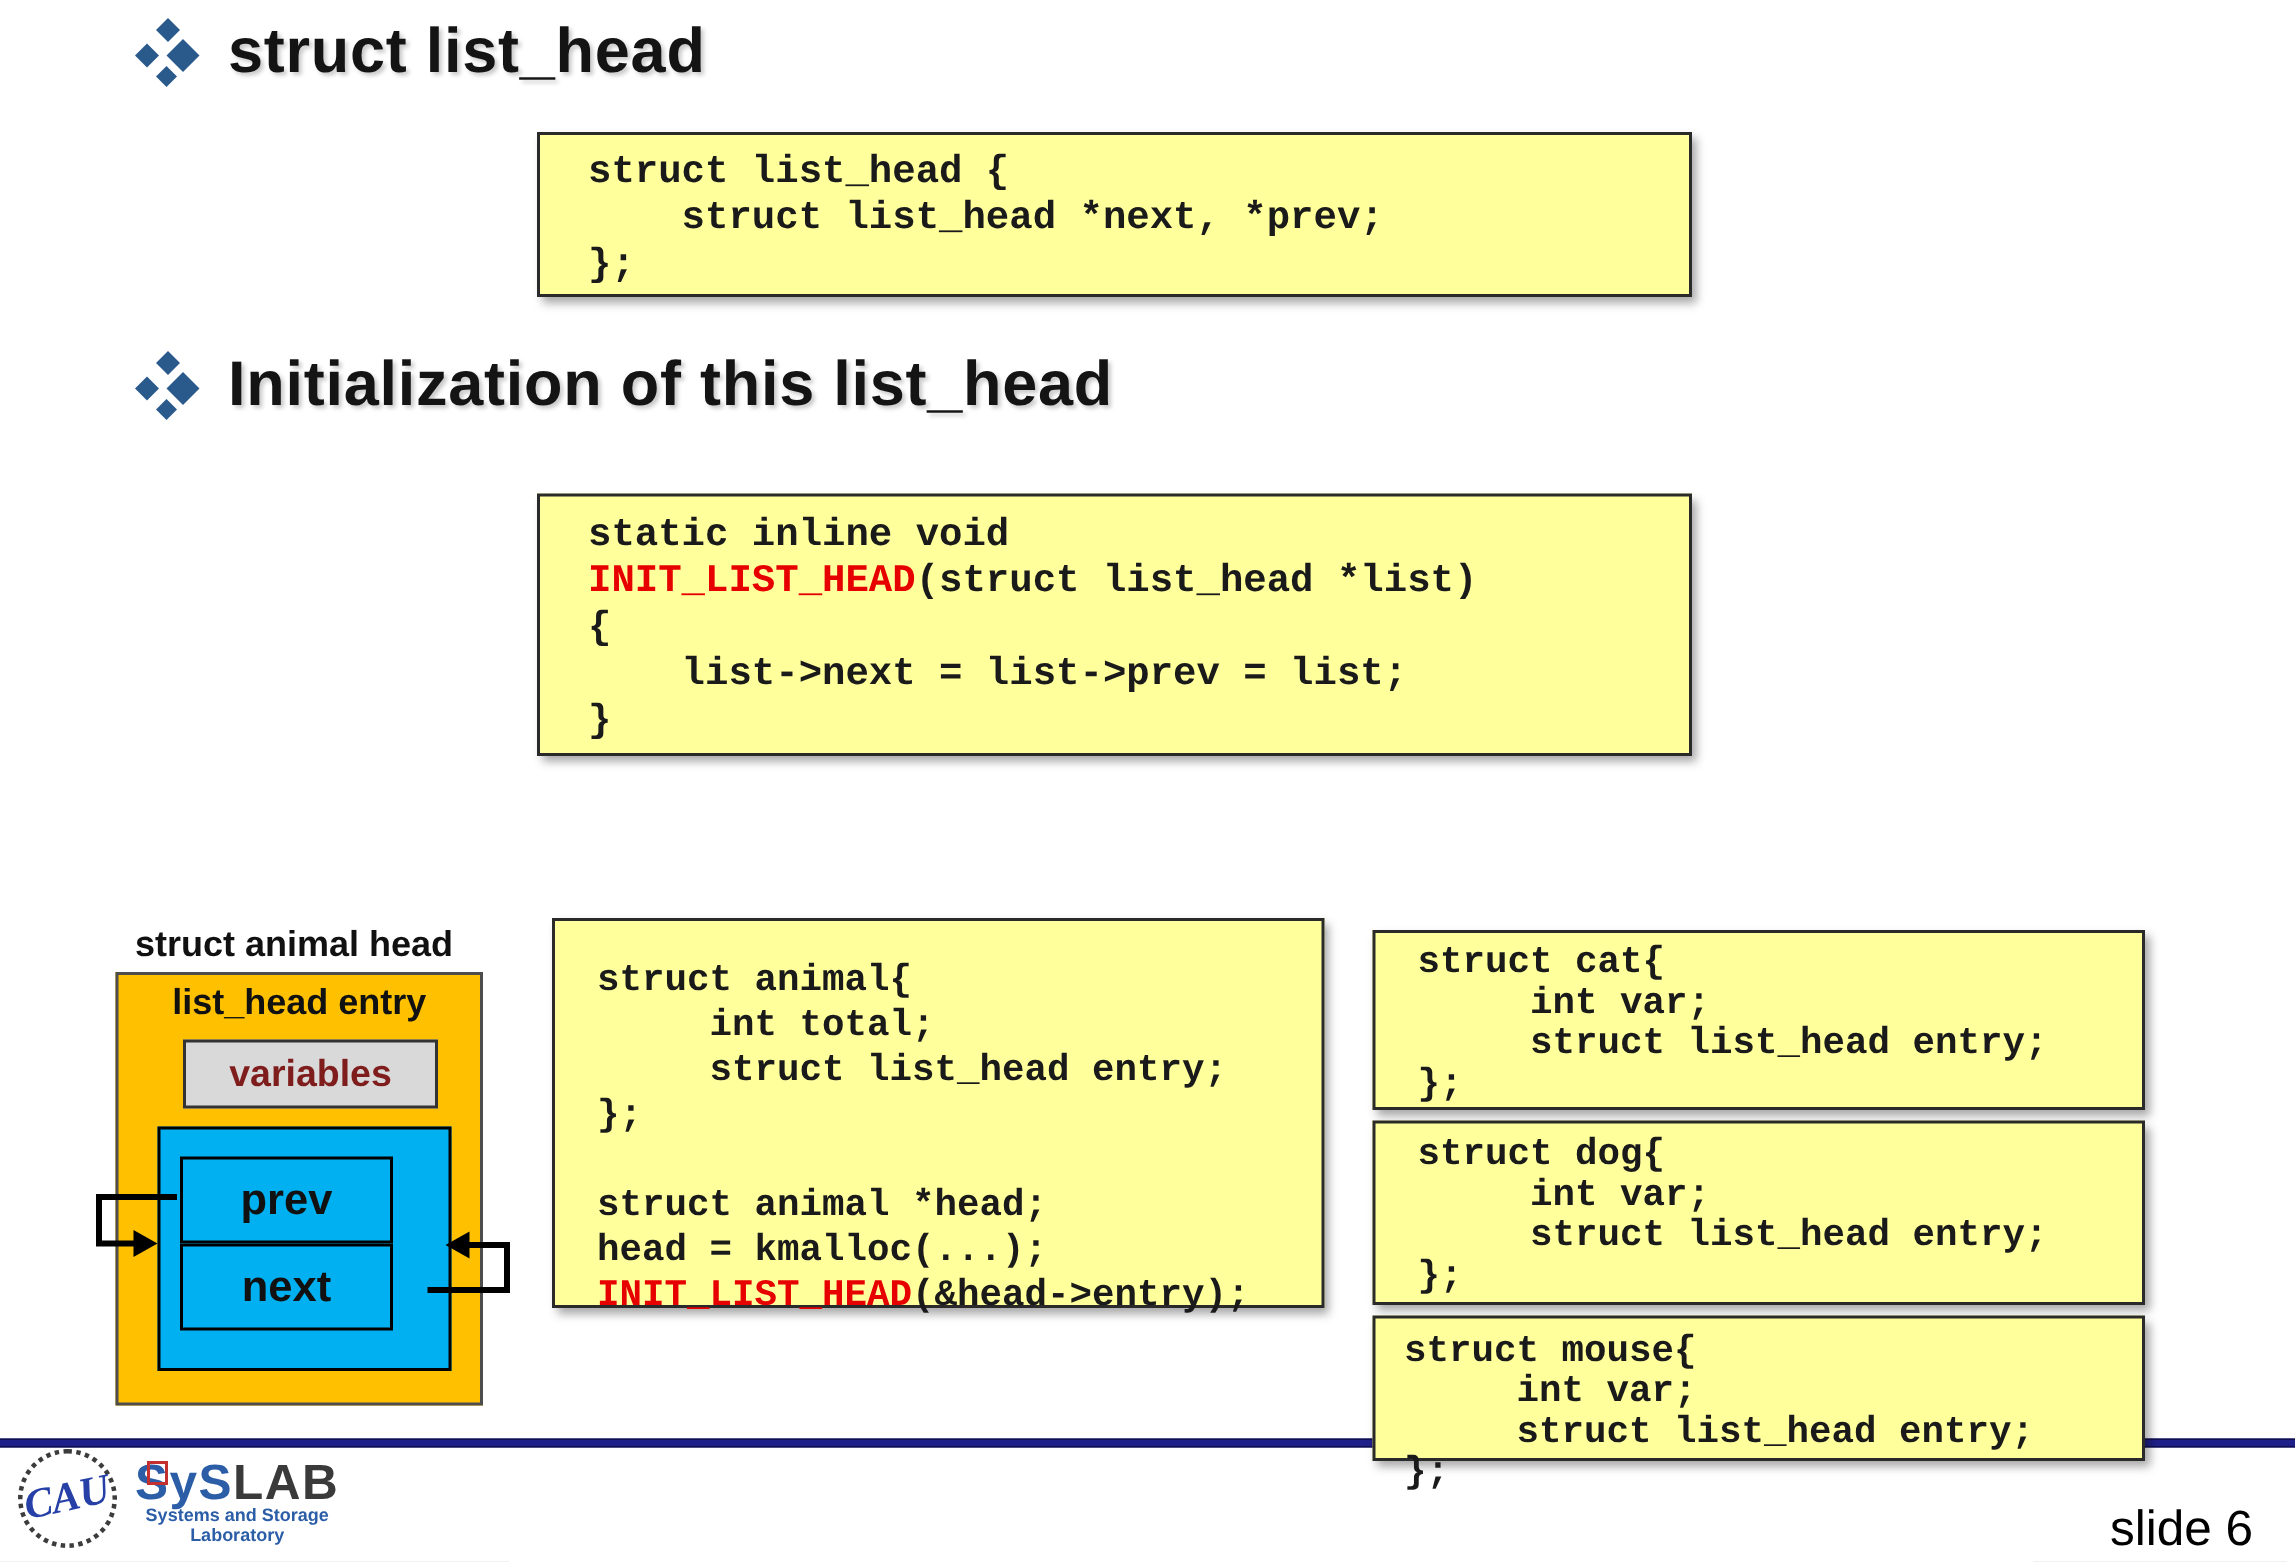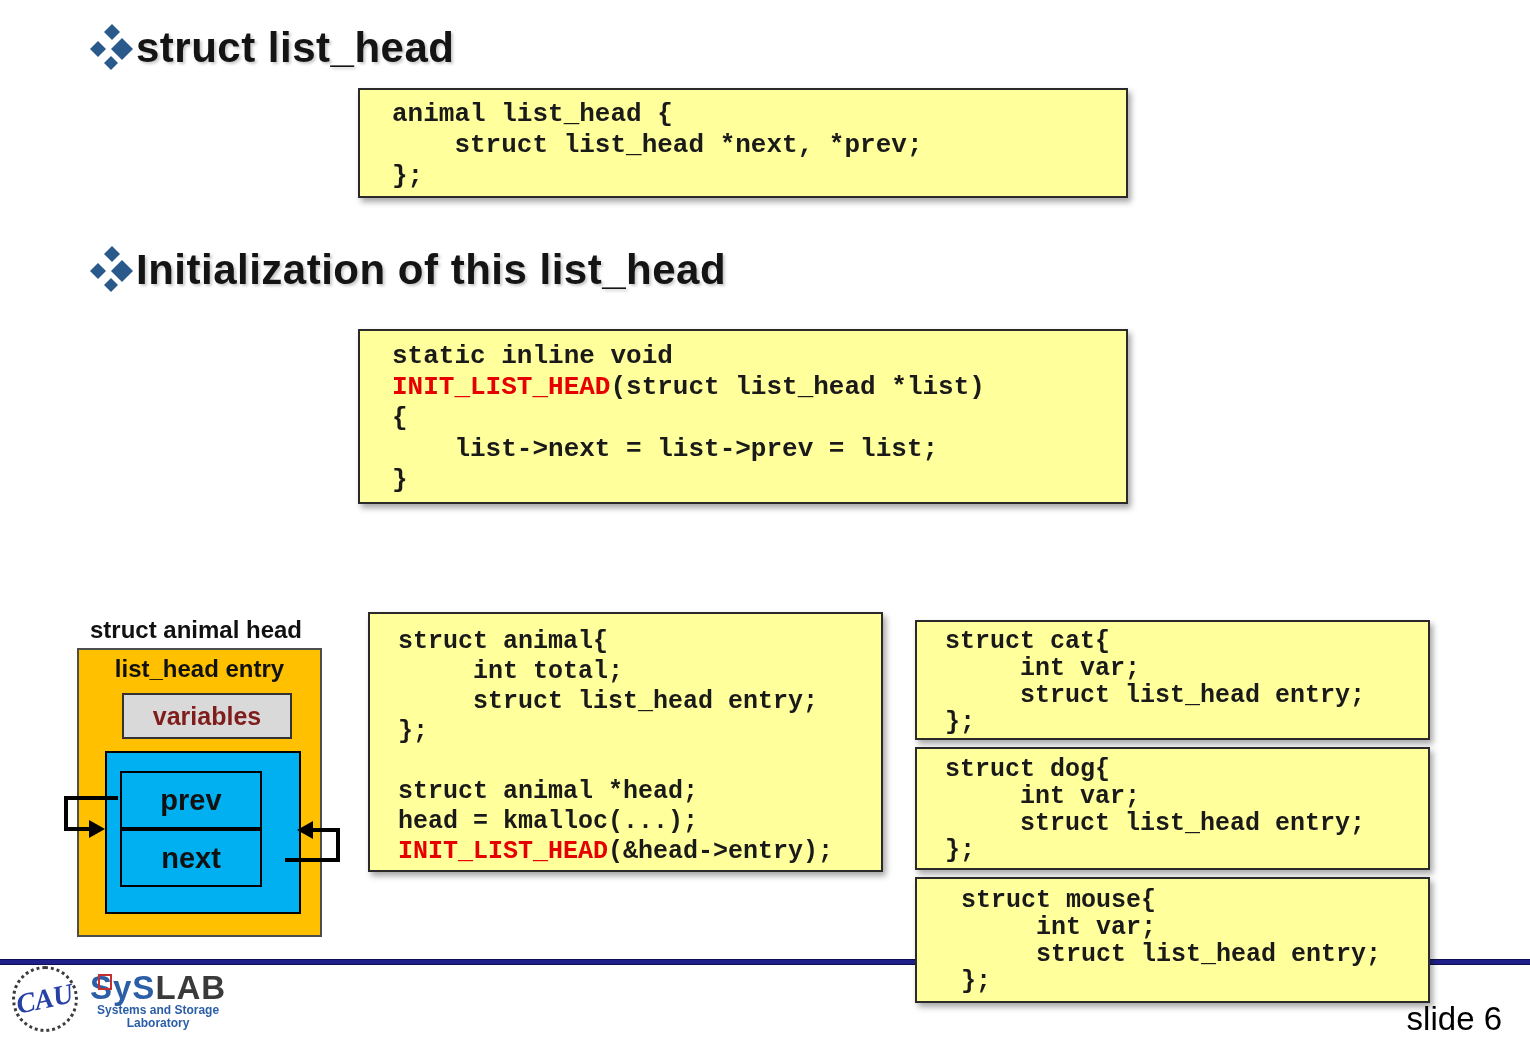--- a/index.html
+++ b/index.html
@@ -11,21 +11,22 @@
     height: 1041px;
     background: #ffffff;
     font-family: "Liberation Sans", sans-serif;
     overflow: hidden;
   }
 
   
   .heading {
     position: absolute;
     display: flex;
-    align-items: flex-end;
+    align-items: flex-start;
+    gap: 16px;
     height: 62px;
   }
   .heading .bullet { width: 46px; height: 50px; flex: 0 0 auto; }
   .heading .h-text {
     font-size: 42px;
     font-weight: bold;
     color: #141414;
     letter-spacing: 0.5px;
     text-shadow: 2px 2px 3px rgba(0,0,0,0.22);
     white-space: nowrap;
@@ -44,27 +45,27 @@
     font-weight: bold;
     color: #1a1a1a;
   }
   .code-line { white-space: pre; }
 
   #code-list-head { left: 358px; top: 88px; width: 770px; height: 110px;
                     font-size: 26px; line-height: 31px; padding: 9px 8px 8px 32px; }
   #code-init      { left: 358px; top: 305px; width: 770px; height: 175px;
                     font-size: 26px; line-height: 31px; padding: 10px 8px 8px 32px; margin-top: 24px; }
   #code-animal    { left: 368px; top: 612px; width: 515px; height: 260px;
-                    font-size: 25px; line-height: 30px; padding: 13px 6px 6px 28px; }
+                    font-size: 25px; line-height: 30px; padding: 25px 6px 6px 28px; }
   #code-cat       { left: 915px; top: 620px; width: 515px; height: 120px;
                     font-size: 25px; line-height: 27px; padding: 6px 6px 4px 28px; }
   #code-dog       { left: 915px; top: 747px; width: 515px; height: 123px;
                     font-size: 25px; line-height: 27px; padding: 7px 6px 4px 28px; }
-  #code-mouse     { left: 915px; top: 877px; width: 515px; height: 126px;
-                    font-size: 25px; line-height: 27px; padding: 8px 6px 4px 44px; z-index: 3; }
+  #code-mouse     { left: 915px; top: 877px; width: 515px; height: 97px;
+                    font-size: 25px; line-height: 27px; padding: 8px 6px 4px 19px; z-index: 3; }
 
   
   .diagram-outer-label {
     position: absolute; left: 70px; top: 616px; width: 252px;
     text-align: center; font-size: 24px; font-weight: bold; color: #111;
   }
   .animal-box {
     position: absolute; left: 77px; top: 648px; width: 245px; height: 289px;
     background: #FFC000; border: 2px solid #4d4d4d;
   }
@@ -137,21 +138,21 @@
     <svg class="bullet" viewBox="0 0 46 50">
       <polygon points="22,2 30,10 22,18 14,10" fill="#2A5A8C"></polygon>
       <polygon points="8,19 16,27 8,35 0,27" fill="#2A5A8C"></polygon>
       <polygon points="21,34 28,41 21,48 14,41" fill="#2A5A8C"></polygon>
       <polygon points="32,16 43,27 32,38 21,27" fill="#2A5A8C"></polygon>
     </svg>
     <span class="h-text">struct list_head</span>
   </div>
 
   <div class="code-box" id="code-list-head">
-      <div class="code-line"><span>animal list_head {</span></div>
+      <div class="code-line"><span>struct list_head {</span></div>
       <div class="code-line"><span>    struct list_head *next, *prev;</span></div>
       <div class="code-line"><span>};</span></div>
     </div>
 
   <div class="heading" id="heading-2">
     <svg class="bullet" viewBox="0 0 46 50">
       <polygon points="22,2 30,10 22,18 14,10" fill="#2A5A8C"></polygon>
       <polygon points="8,19 16,27 8,35 0,27" fill="#2A5A8C"></polygon>
       <polygon points="21,34 28,41 21,48 14,41" fill="#2A5A8C"></polygon>
       <polygon points="32,16 43,27 32,38 21,27" fill="#2A5A8C"></polygon>

